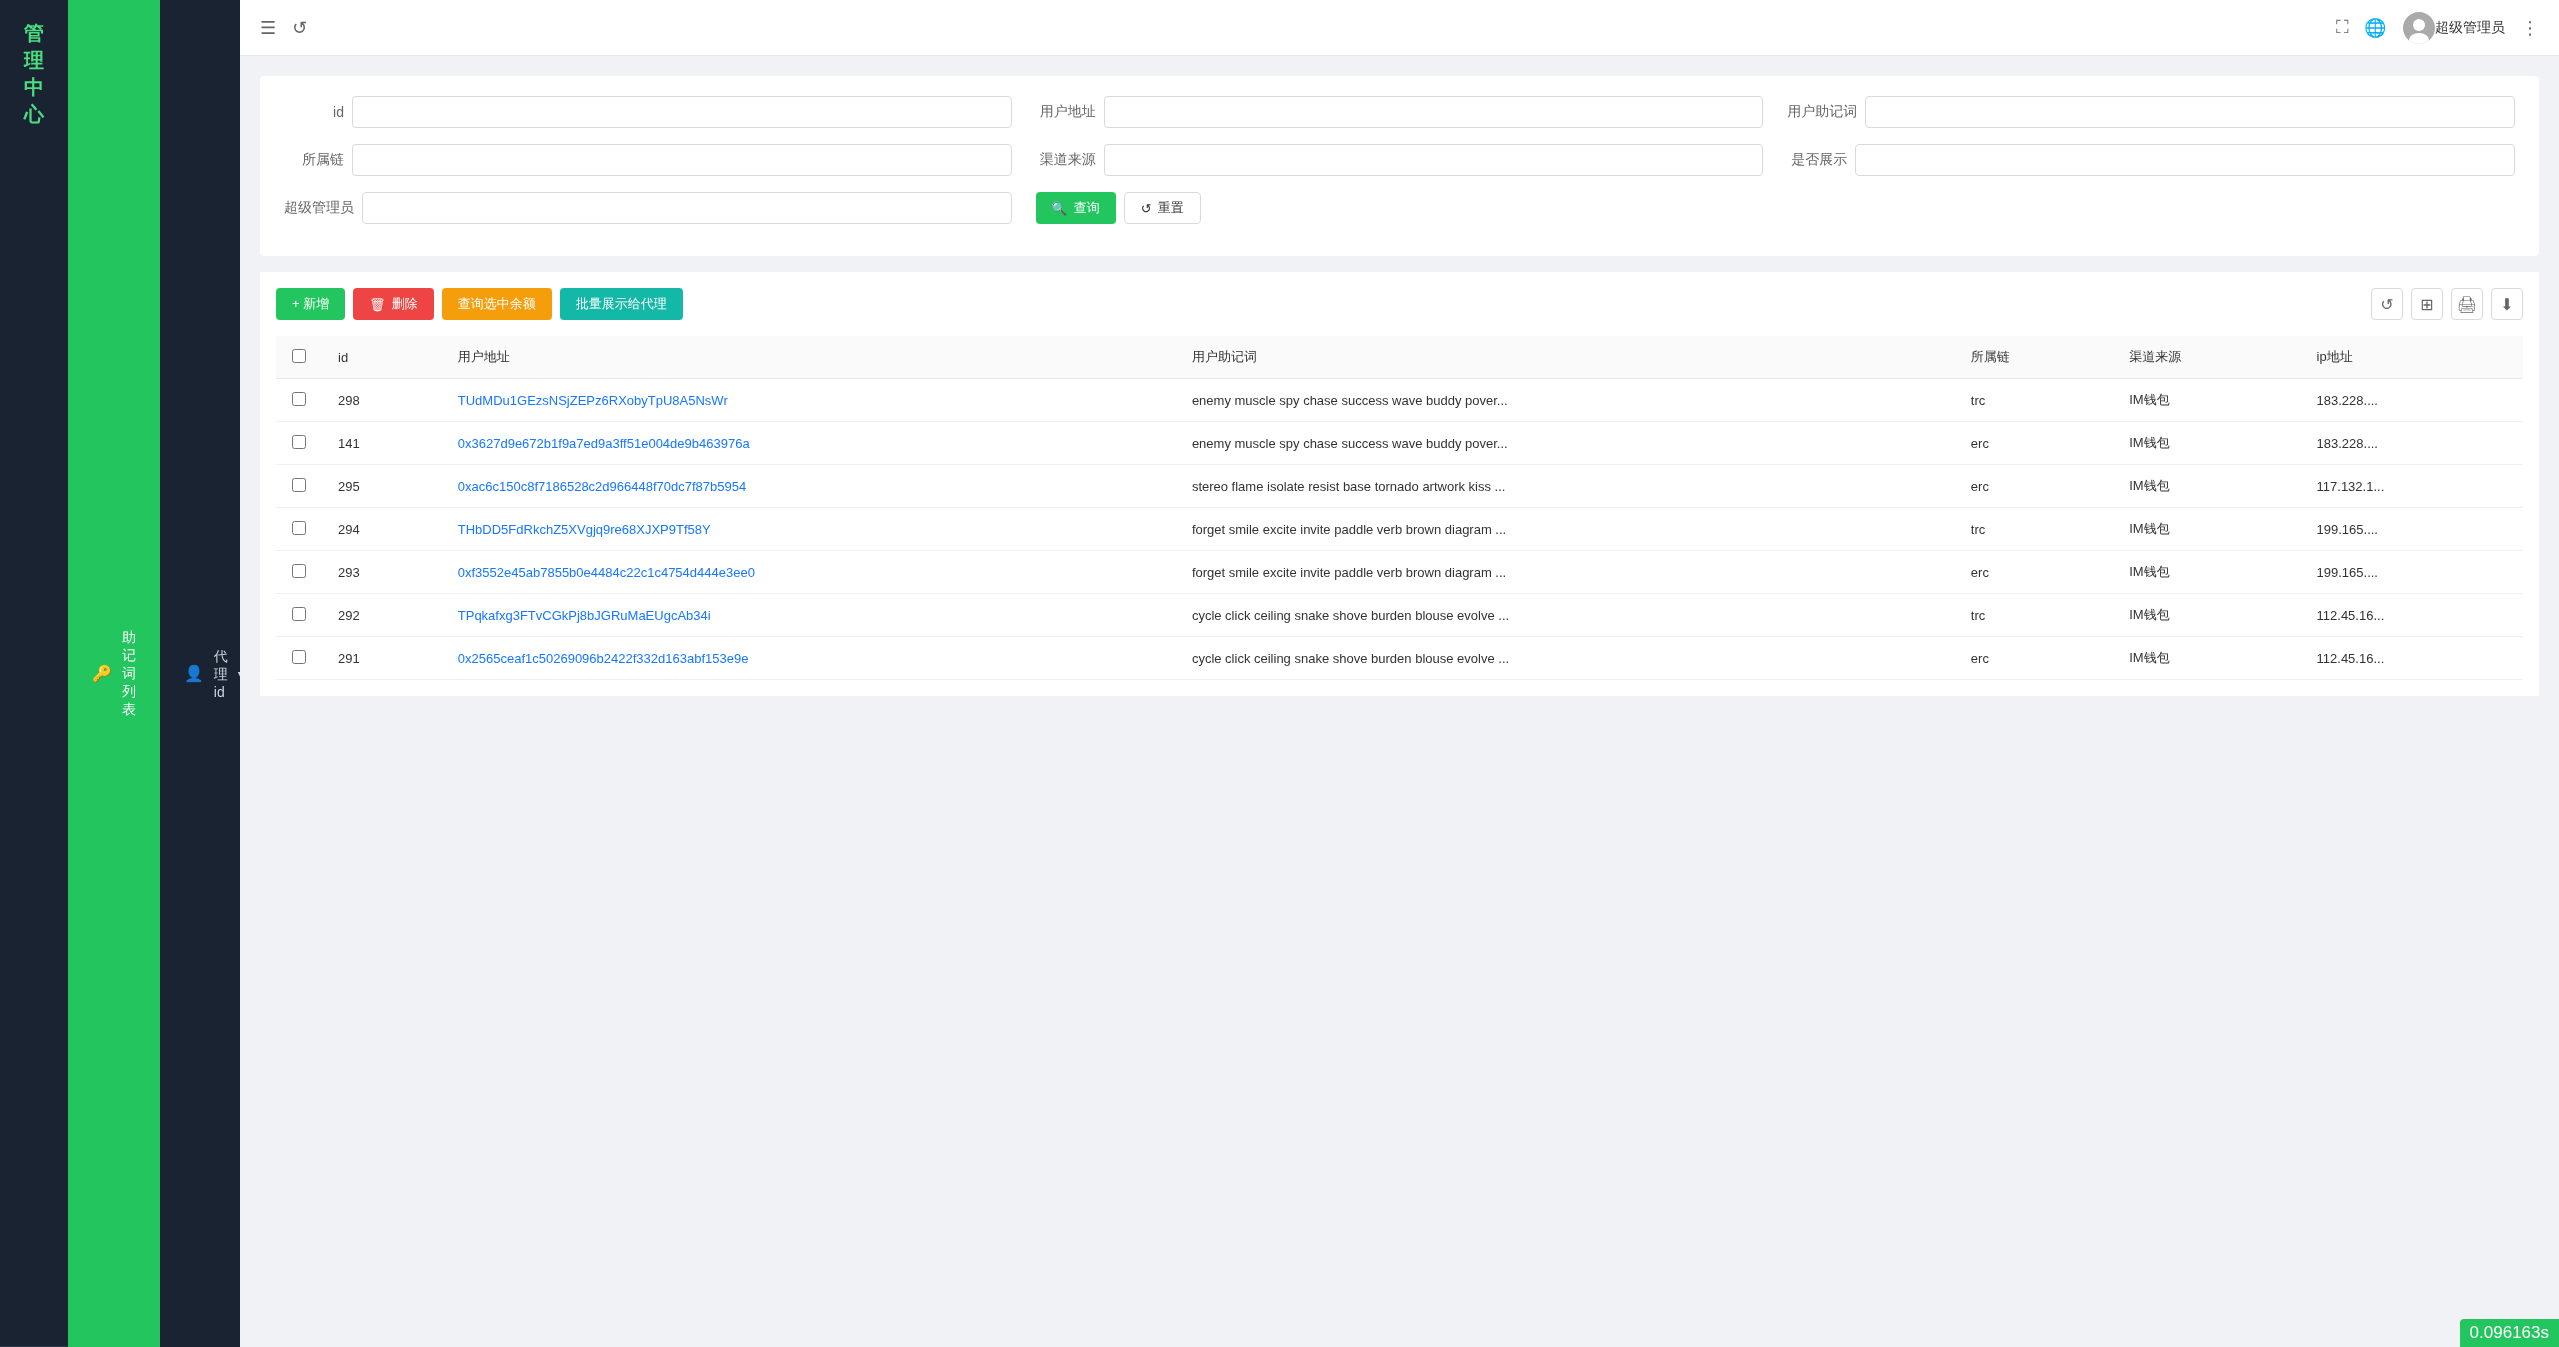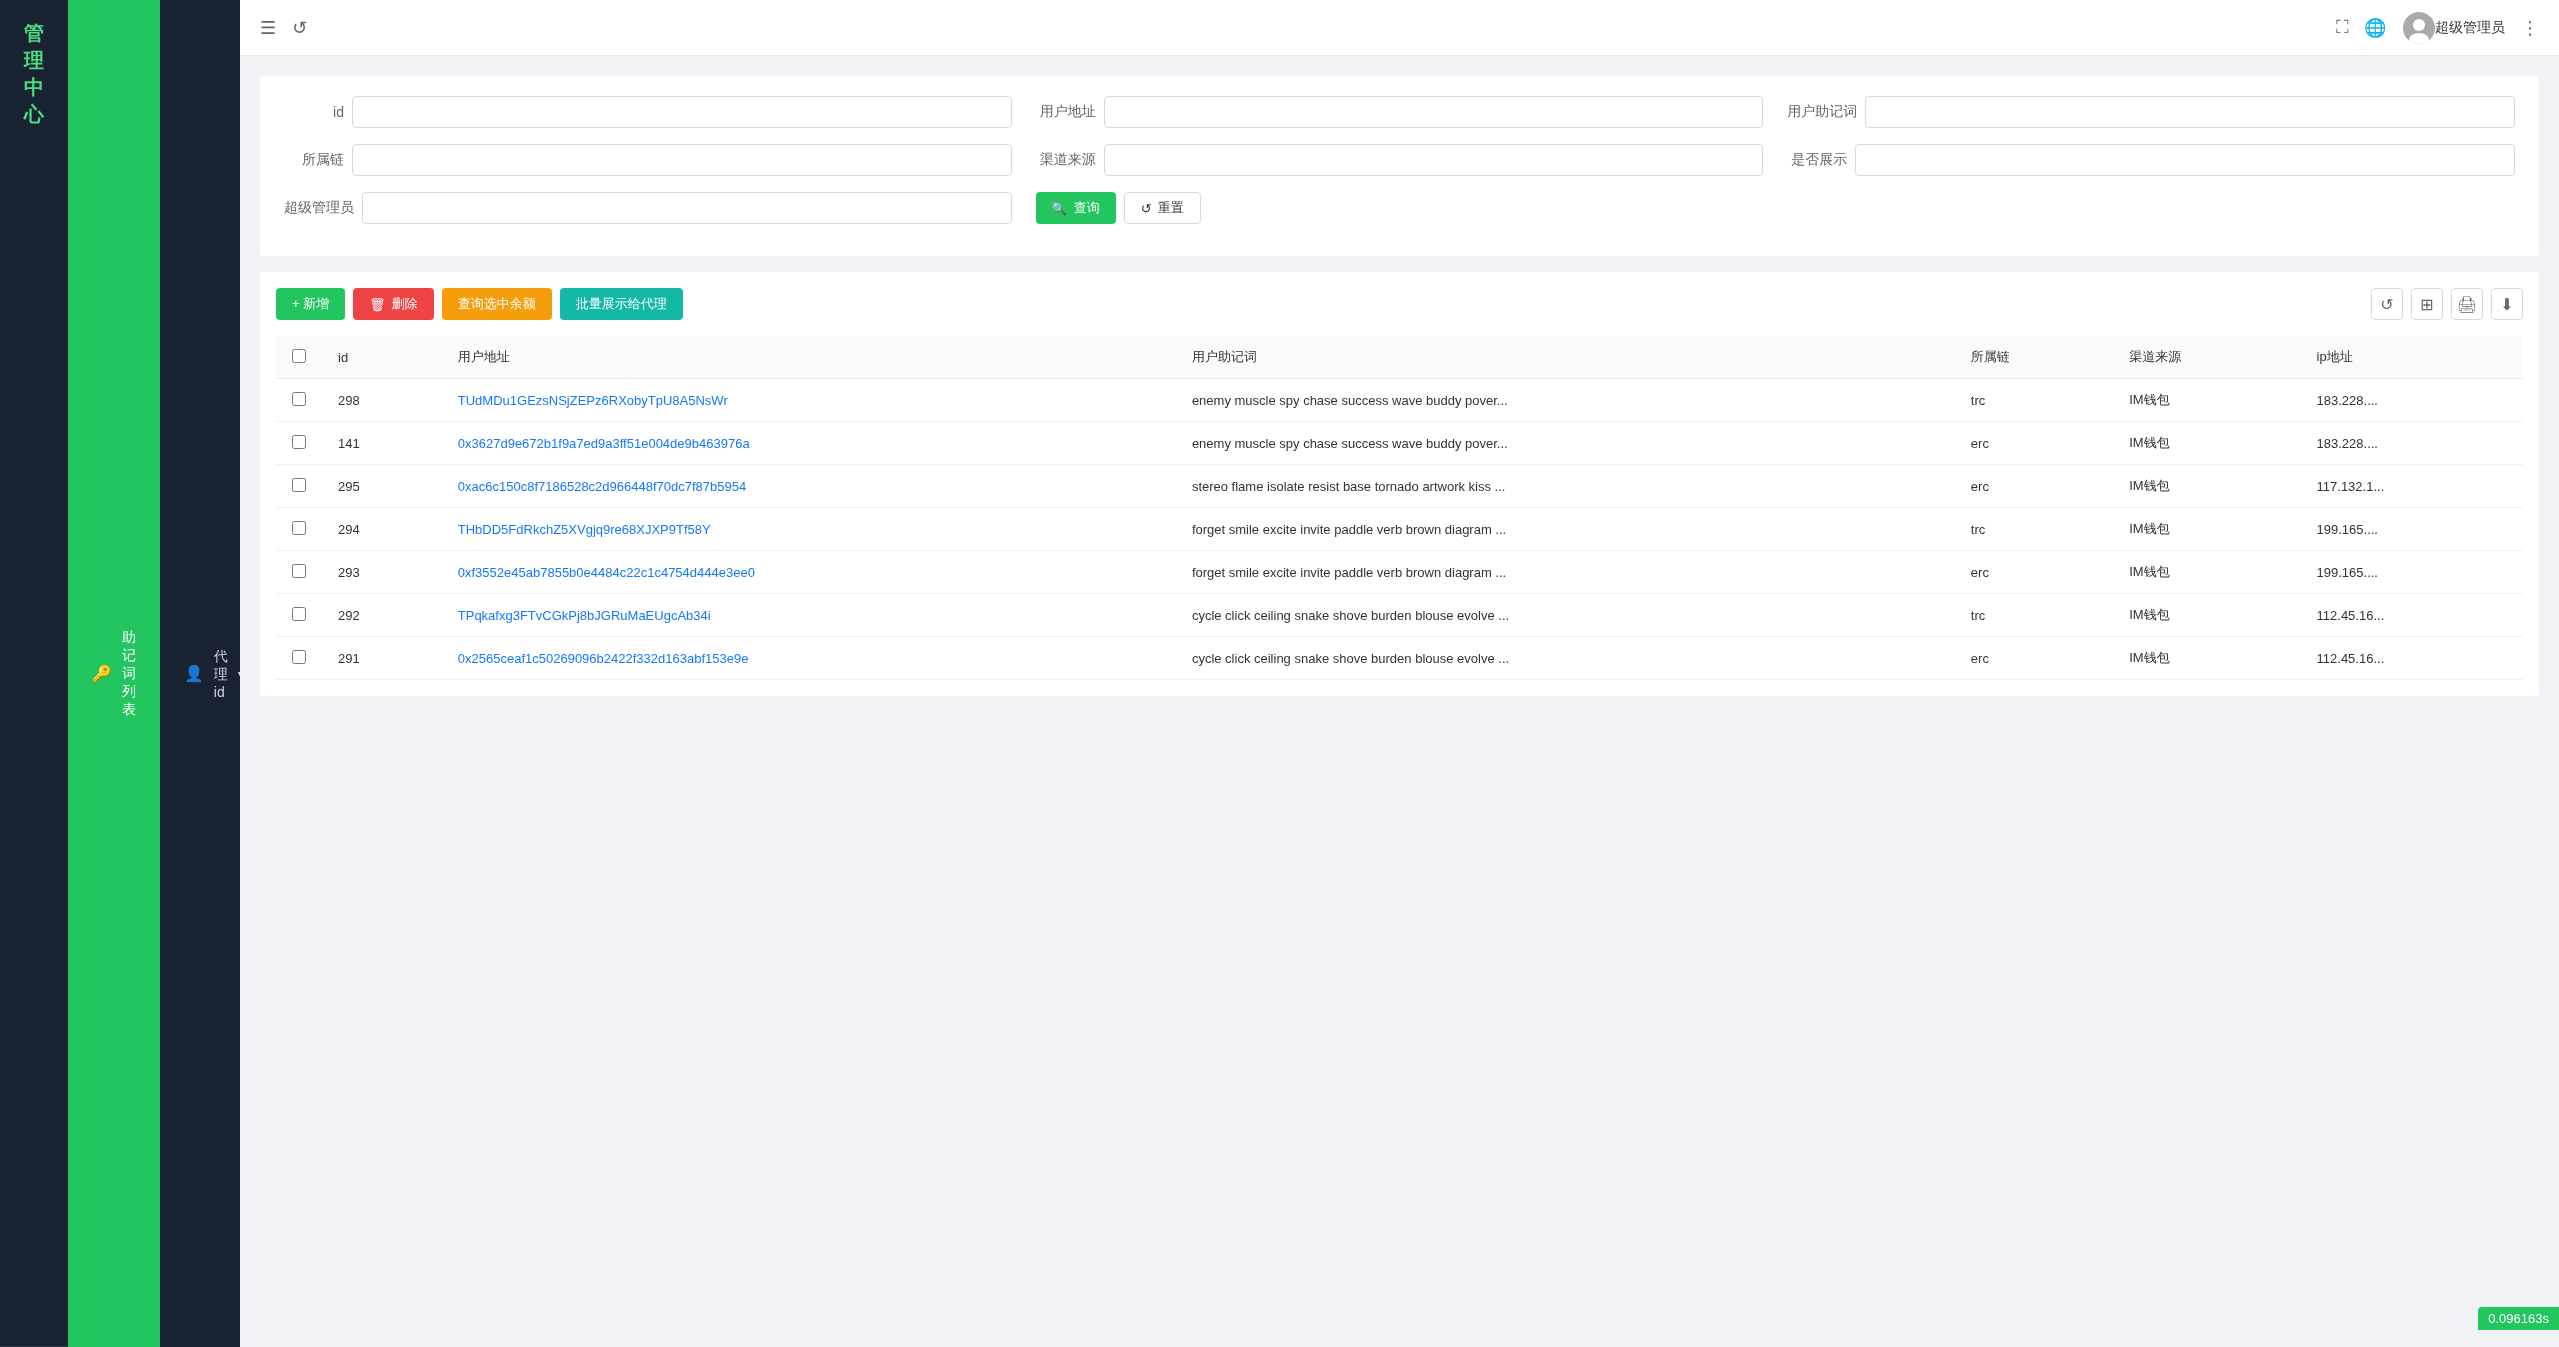--- a/index.html
+++ b/index.html
@@ -172,26 +172,26 @@
       vertical-align: middle;
     }
     .data-table .link { color: #1677ff; cursor: pointer; text-decoration: none; }
     .data-table .check-col { width: 40px; text-align: center; }
     .data-table th.check-col, .data-table td.check-col { text-align: center; }
     input[type="checkbox"] { cursor: pointer; width: 14px; height: 14px; }
 
     
     .bottom-badge {
       position: fixed;
-      bottom: 17px;
+      bottom: 0;
       right: 0;
       background: #22c55e;
       color: #fff;
       padding: 4px 10px;
-      font-size: 13px;
+      font-size: 17px;
       border-radius: 4px 0 0 0;
       z-index: 9999;
     }
 
     
     ::-webkit-scrollbar { width: 6px; height: 6px; }
     ::-webkit-scrollbar-track { background: #f0f2f5; }
     ::-webkit-scrollbar-thumb { background: #ccc; border-radius: 3px; }
   </style>
 </head>

